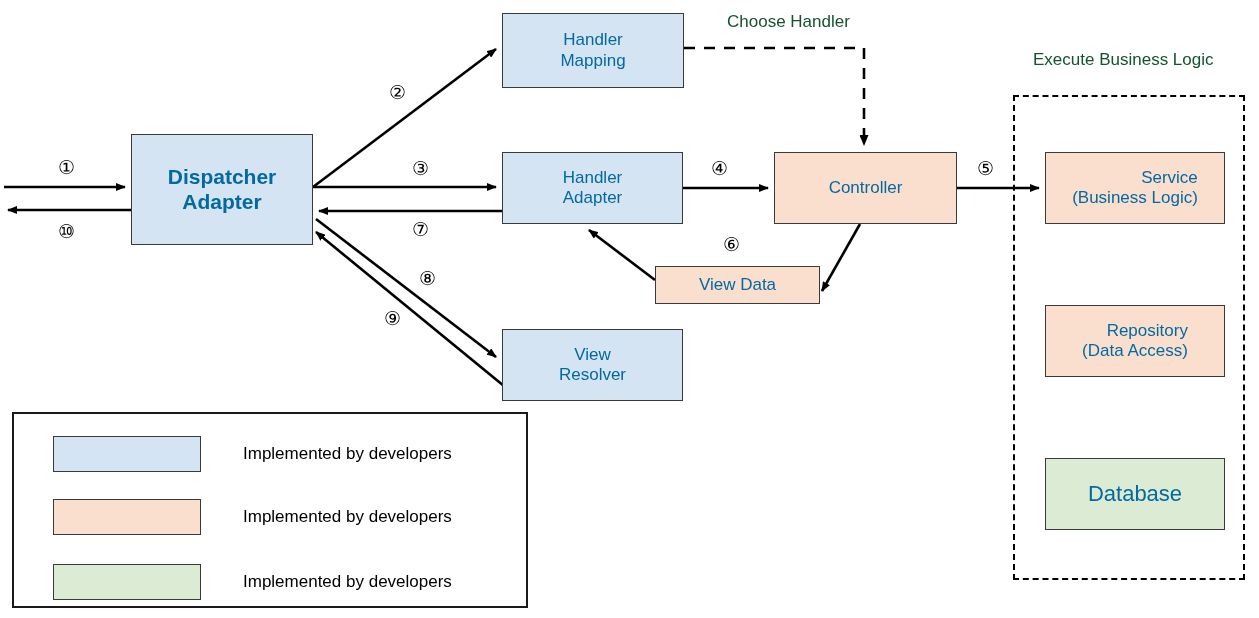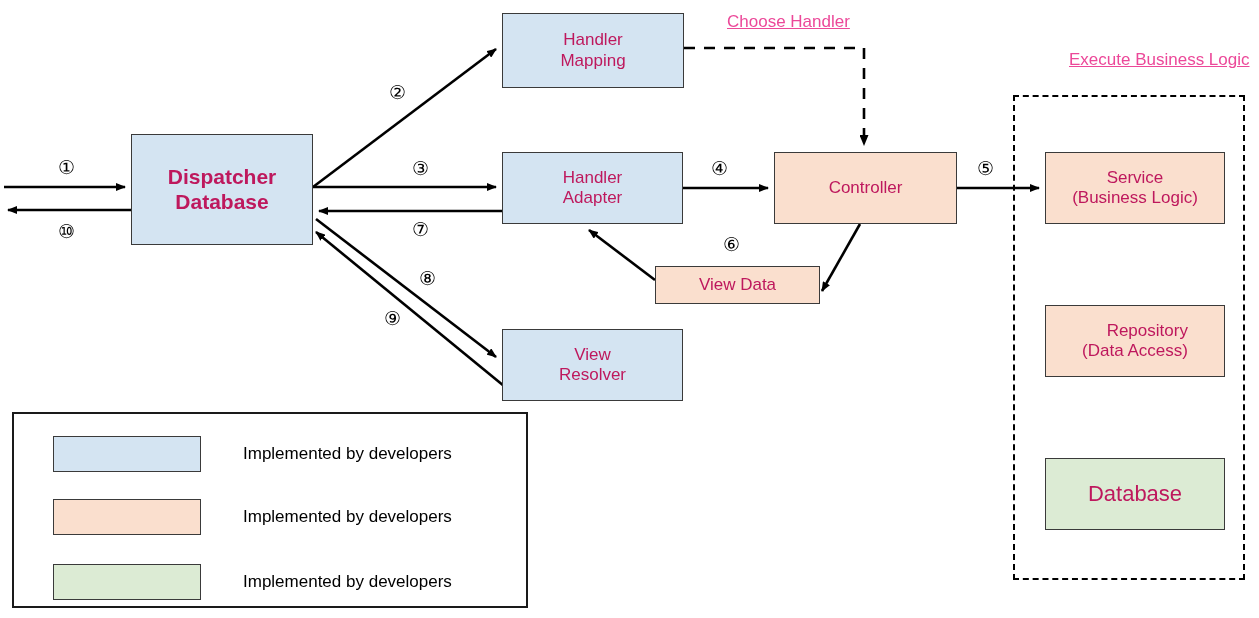--- a/index.html
+++ b/index.html
@@ -28,41 +28,40 @@
   }
   .node {
     position: absolute;
     box-sizing: border-box;
     border: 1.6px solid #3a3a3a;
     display: flex;
     align-items: center;
     justify-content: center;
     text-align: center;
     line-height: 1.18;
-    color: #be185d;
+    color: #0369a1;
     font-size: 17px;
     white-space: pre-line;
   }
   .node.blue   { background: #d4e4f2; }
   .node.peach  { background: #fadfce; }
   .node.green  { background: #dcebd4; }
   .node.bold   { font-weight: bold; font-size: 21px; }
 
   .group-dashed {
     position: absolute;
     box-sizing: border-box;
     border: 2.4px dashed #000000;
     background: transparent;
   }
   .free-label {
     position: absolute;
-    color: #ec4899;
+    color: #14532d;
     font-size: 17px;
     white-space: nowrap;
-    text-decoration: underline;
   }
   .num {
     position: absolute;
     font-size: 19px;
     color: #000000;
     line-height: 1;
     white-space: nowrap;
   }
   .legend-box {
     position: absolute;
@@ -149,40 +148,40 @@
     <g>
       <line x1="655" y1="280" x2="589" y2="230" stroke="#000" stroke-width="2.6" marker-end="url(#ah)"></line>
     </g>
 
     <g>
       <path d="M684,48 L864,48 L864,145" fill="none" stroke="#000" stroke-width="2.6" stroke-dasharray="11,9" marker-end="url(#ahd)"></path>
     </g>
   </svg>
 
   <div class="node blue bold" style="left:131px; top:134px; width:182px; height:111px;">Dispatcher
-Database</div>
+Adapter</div>
 
   <div class="node blue" style="left:502px; top:13px; width:182px; height:75px;">Handler
 Mapping</div>
 
   <div class="node blue" style="left:502px; top:152px; width:181px; height:72px;">Handler
 Adapter</div>
 
   <div class="node peach" style="left:774px; top:152px; width:183px; height:72px;">Controller</div>
 
   <div class="node peach" style="left:655px; top:266px; width:165px; height:38px;">View Data</div>
 
   <div class="node blue" style="left:502px; top:329px; width:181px; height:72px;">View
 Resolver</div>
 
   <div class="group-dashed" style="left:1013px; top:95px; width:232px; height:485px;"></div>
 
-  <div class="free-label" style="left:1033px; top:50px;margin-left:36px;">Execute Business Logic</div>
-
-  <div class="node peach" style="left:1045px; top:152px; width:180px; height:72px;">Service
+  <div class="free-label" style="left:1033px; top:50px;">Execute Business Logic</div>
+
+  <div class="node peach" style="left:1045px; top:152px; width:180px; height:72px;text-align:right;">Service
 (Business Logic)</div>
 
   <div class="node peach" style="left:1045px; top:305px; width:180px; height:72px;text-align:right;">Repository
 (Data Access)</div>
 
   <div class="node green" style="left:1045px; top:458px; width:180px; height:72px; font-size:22px;">Database</div>
 
   <div class="free-label" style="left:727px; top:12px;">Choose Handler</div>
 
   <div class="num" style="left:58px;  top:158px;">①</div>

